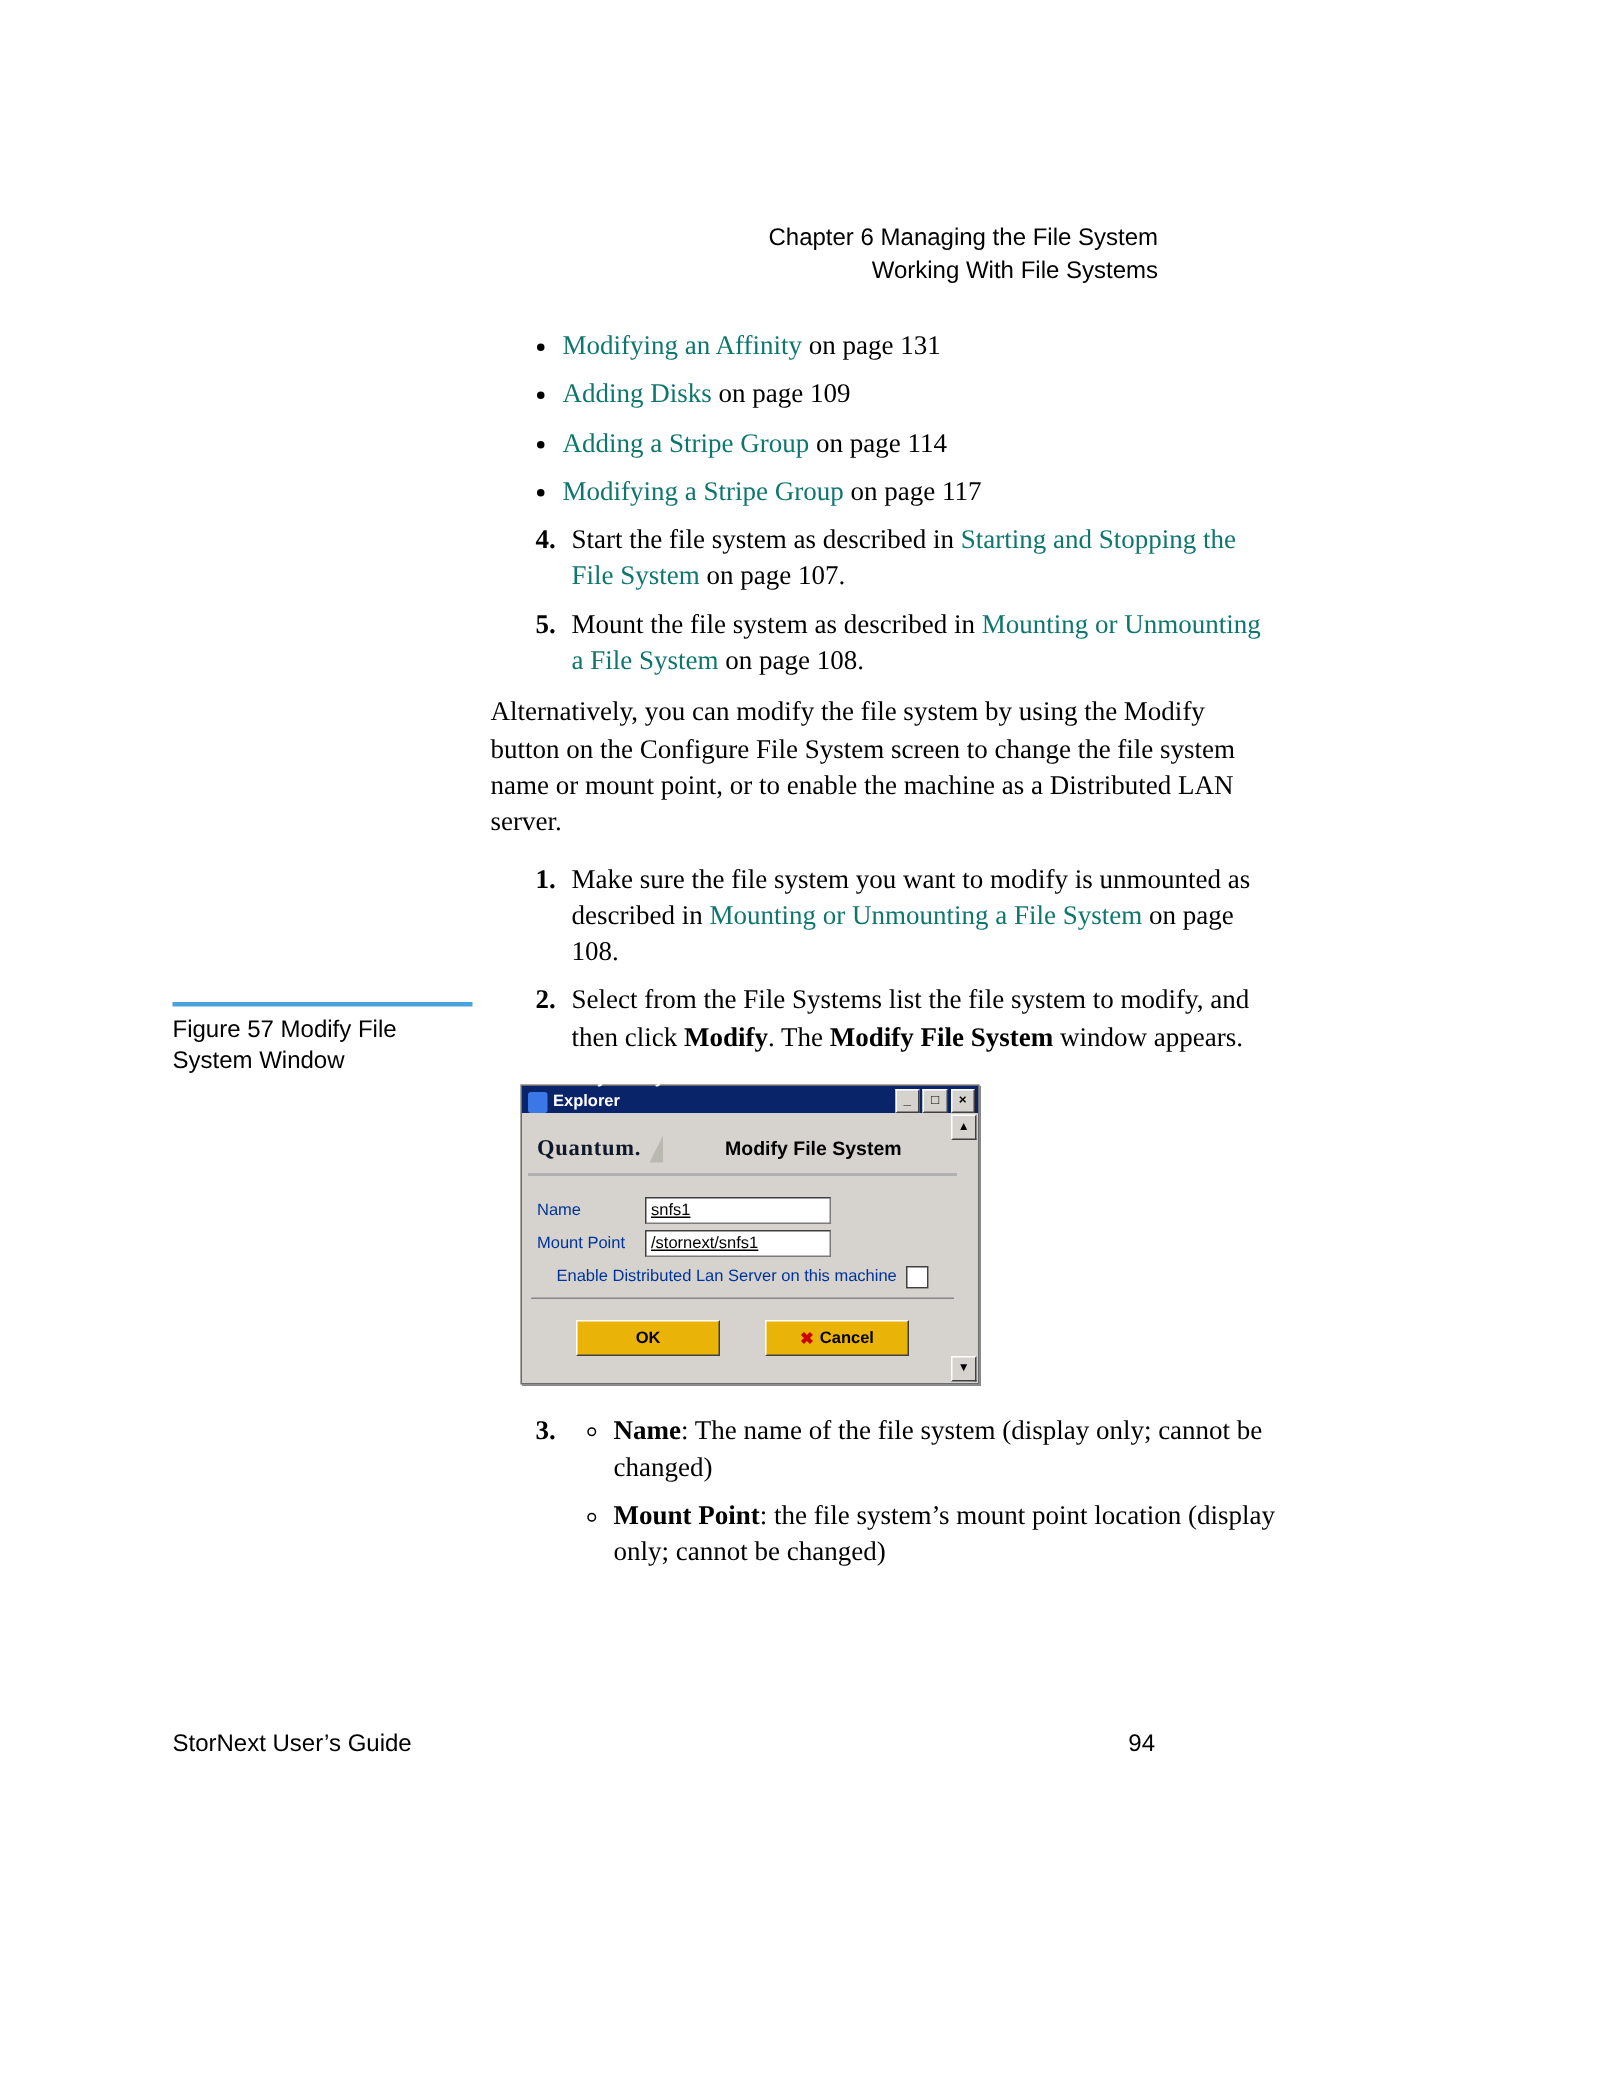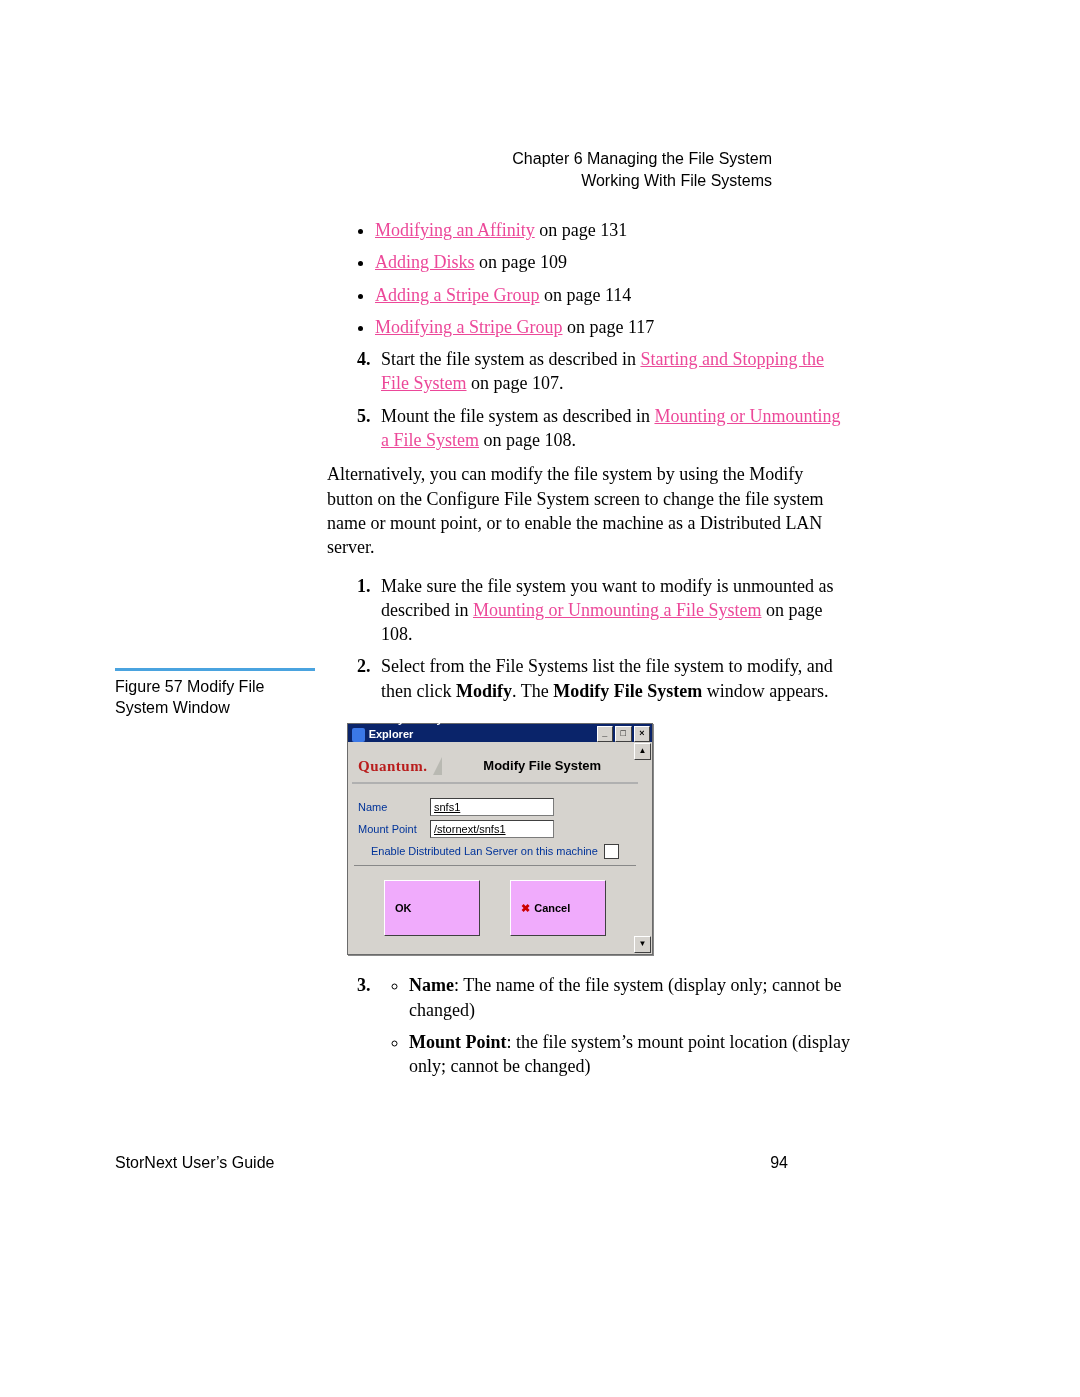--- a/index.html
+++ b/index.html
@@ -34,22 +34,21 @@
   ul.bullets, ol.steps {
     margin: 0;
     padding-left: 28px;
   }
   ul.bullets li, ol.steps li {
     margin-bottom: 8px;
   }
   ol.steps > li { padding-left: 6px; }
   ol.steps > li::marker { font-weight: bold; }
   .xref {
-    color: #ec4899;
-    text-decoration: underline;
+    color: #0f766e;
     cursor: pointer;
   }
   .para { margin: 10px 0 14px 0; }
   .bold { font-weight: bold; }
 
   
   .fig-caption {
     position: absolute;
     left: 115px;
     top: 668px;
@@ -120,21 +119,21 @@
   .logo-row {
     display: flex;
     align-items: center;
     border-bottom: 2px solid #b0b0b0;
     margin: 4px 0 14px 0;
     padding: 6px 2px 6px 6px;
   }
   .logo-txt {
     font-family: Georgia, serif;
     font-weight: bold;
-    color: #b91c1c;
+    color: #0f172a;
     font-size: 15px;
     letter-spacing: .5px;
   }
   .logo-slash {
     width: 0; height: 0;
     border-bottom: 18px solid #b9b9b2;
     border-left: 9px solid transparent;
     margin: 0 6px;
   }
   .panel-title {
@@ -181,35 +180,35 @@
     cursor: pointer;
   }
   .hr { border-top:1px solid #888; margin: 6px 2px; }
   .btn-row {
     display:flex; justify-content:center; gap:30px;
     padding: 8px 0 10px 0;
   }
   .winbtn {
     min-width: 74px;
     height: 22px;
-    background:#f0abfc;
+    background:#eab308;
     border:1px solid #fff;
     border-right-color:#404040; border-bottom-color:#404040;
     font: bold 11px Tahoma, Arial, sans-serif;
-    display:flex; align-items:center; justify-content:flex-start;
+    display:flex; align-items:center; justify-content:center;
     gap:4px;
     cursor:pointer;
-    padding: 16px 10px;
+    padding: 0 10px;
   }
   .xicon { color:#c00; font-weight:bold; }
 
   .footer {
     position: absolute;
     left: 115px;
-    right: 102px;
+    right: 120px;
     bottom: 225px;
     display: flex;
     justify-content: space-between;
     font-family: Arial, Helvetica, sans-serif;
     font-size: 16px;
   }
 </style>
 </head>
 <body>
 

